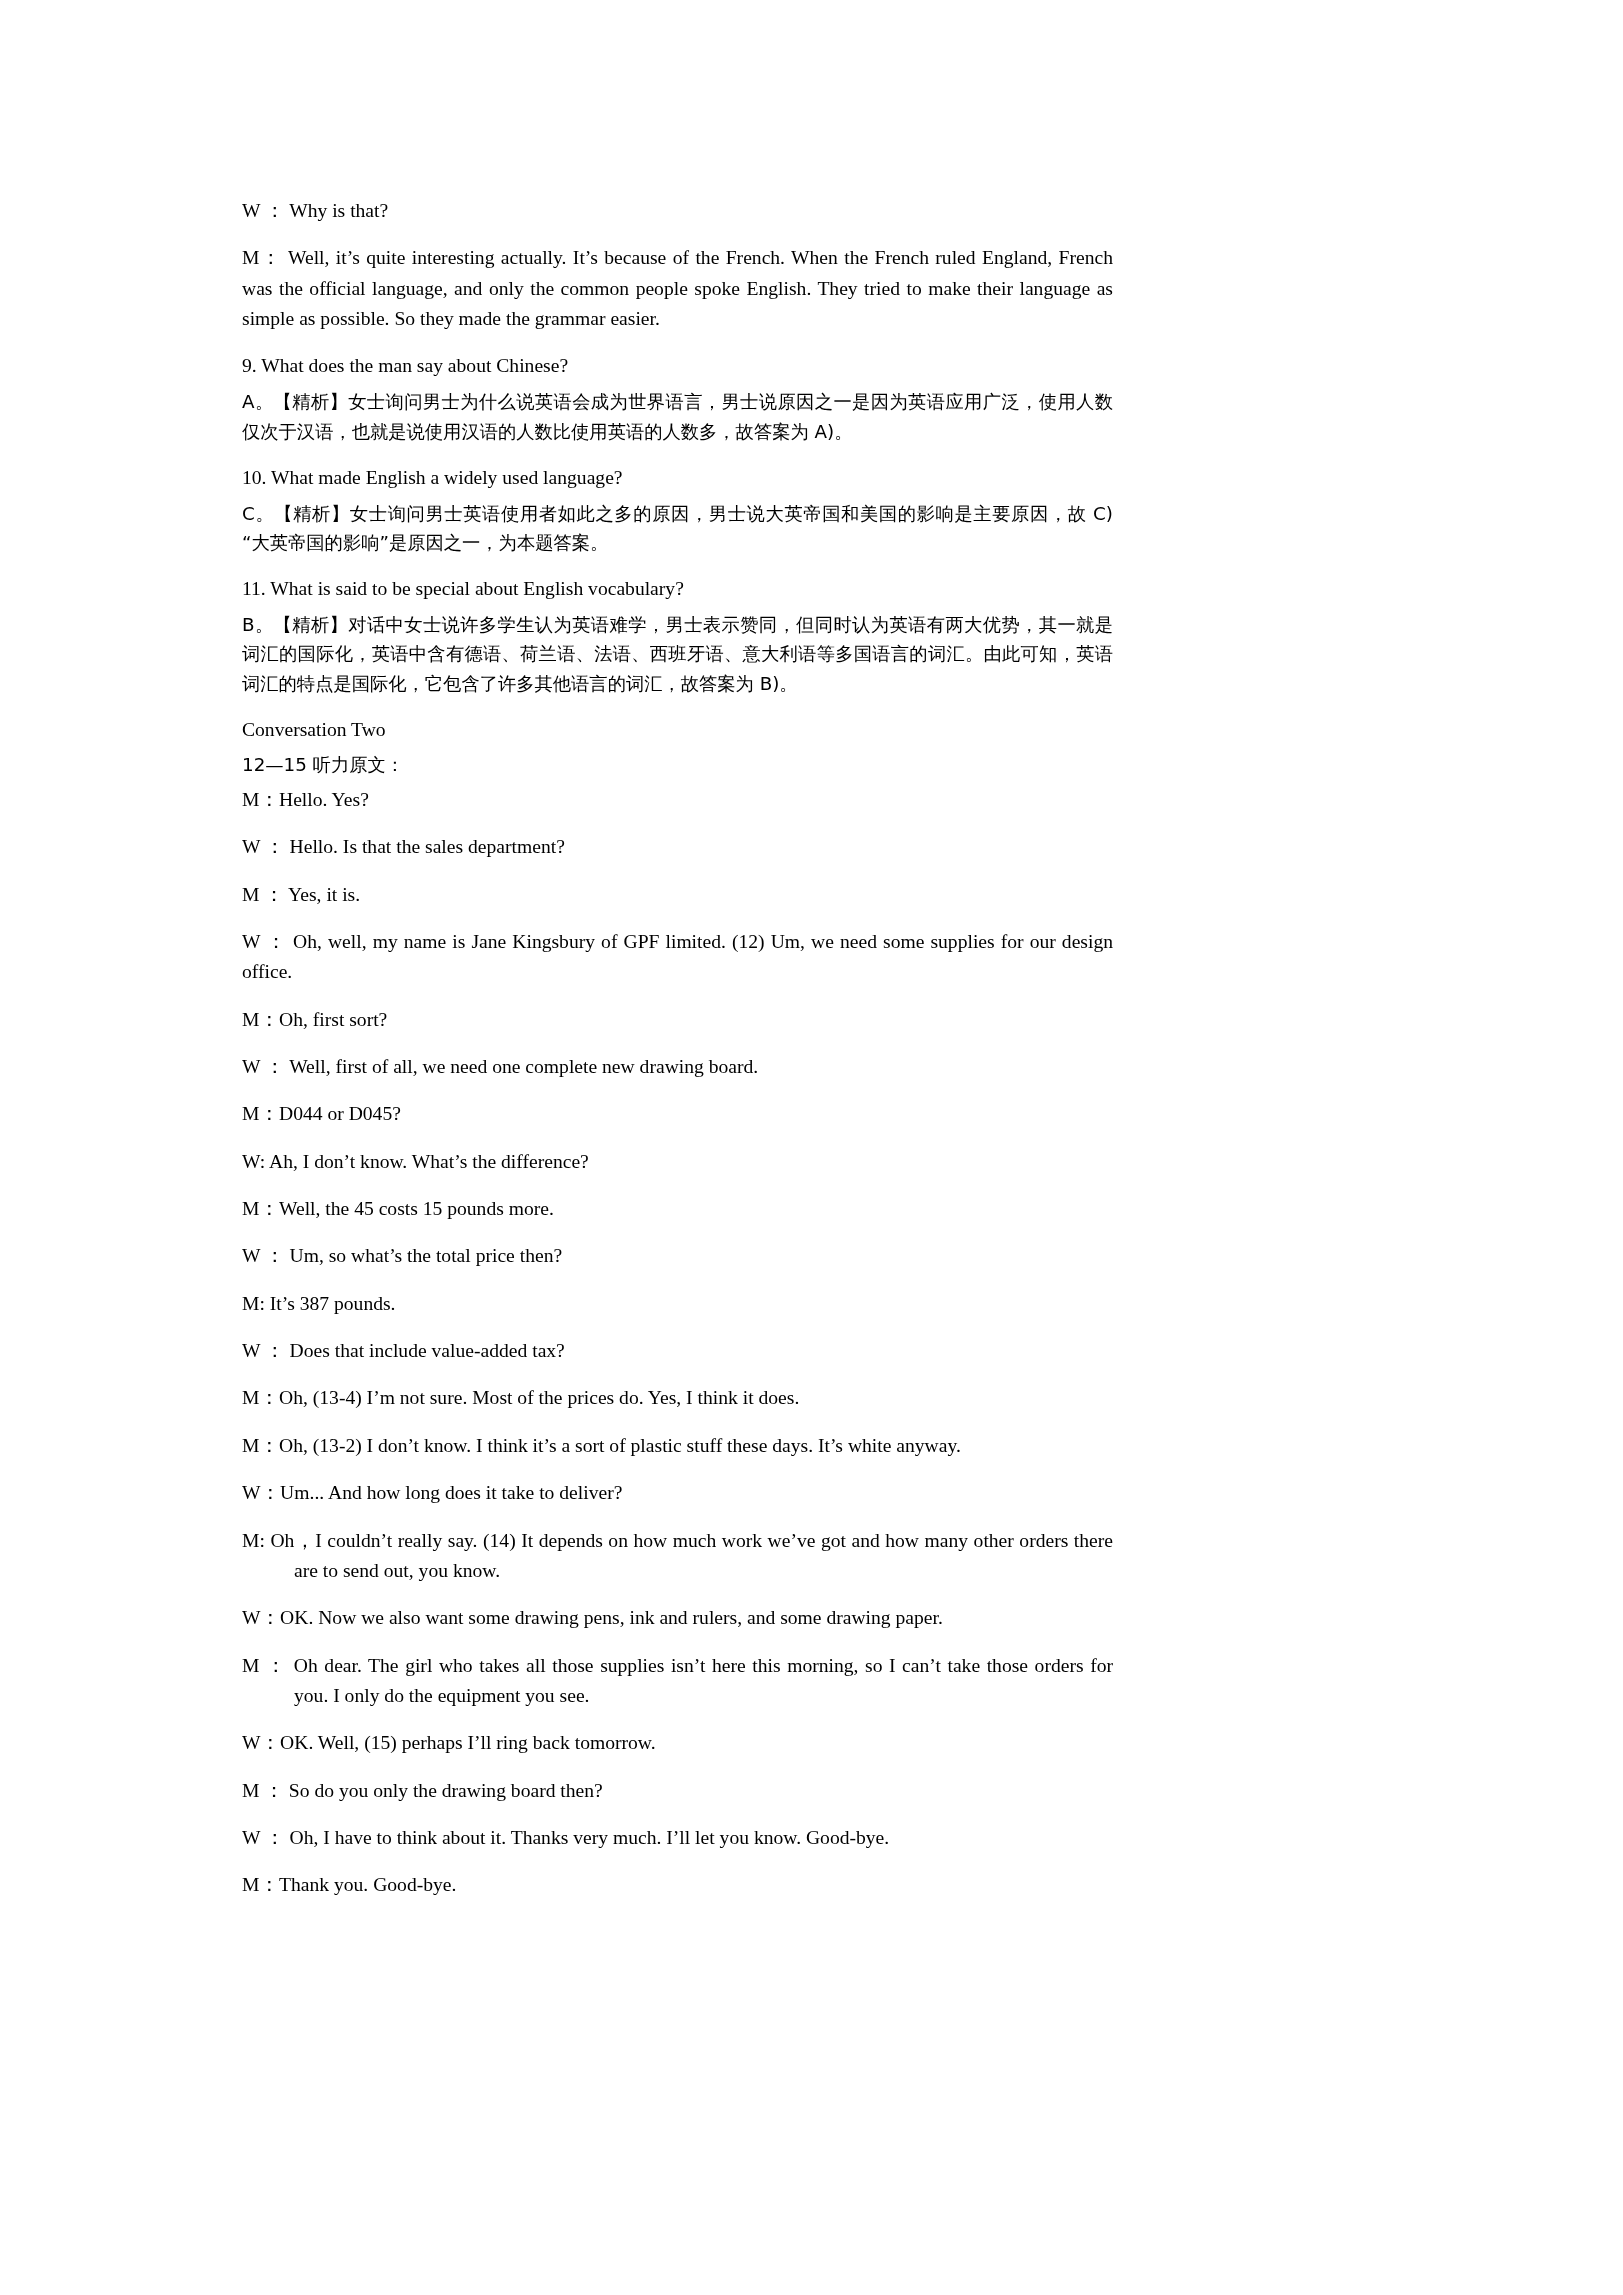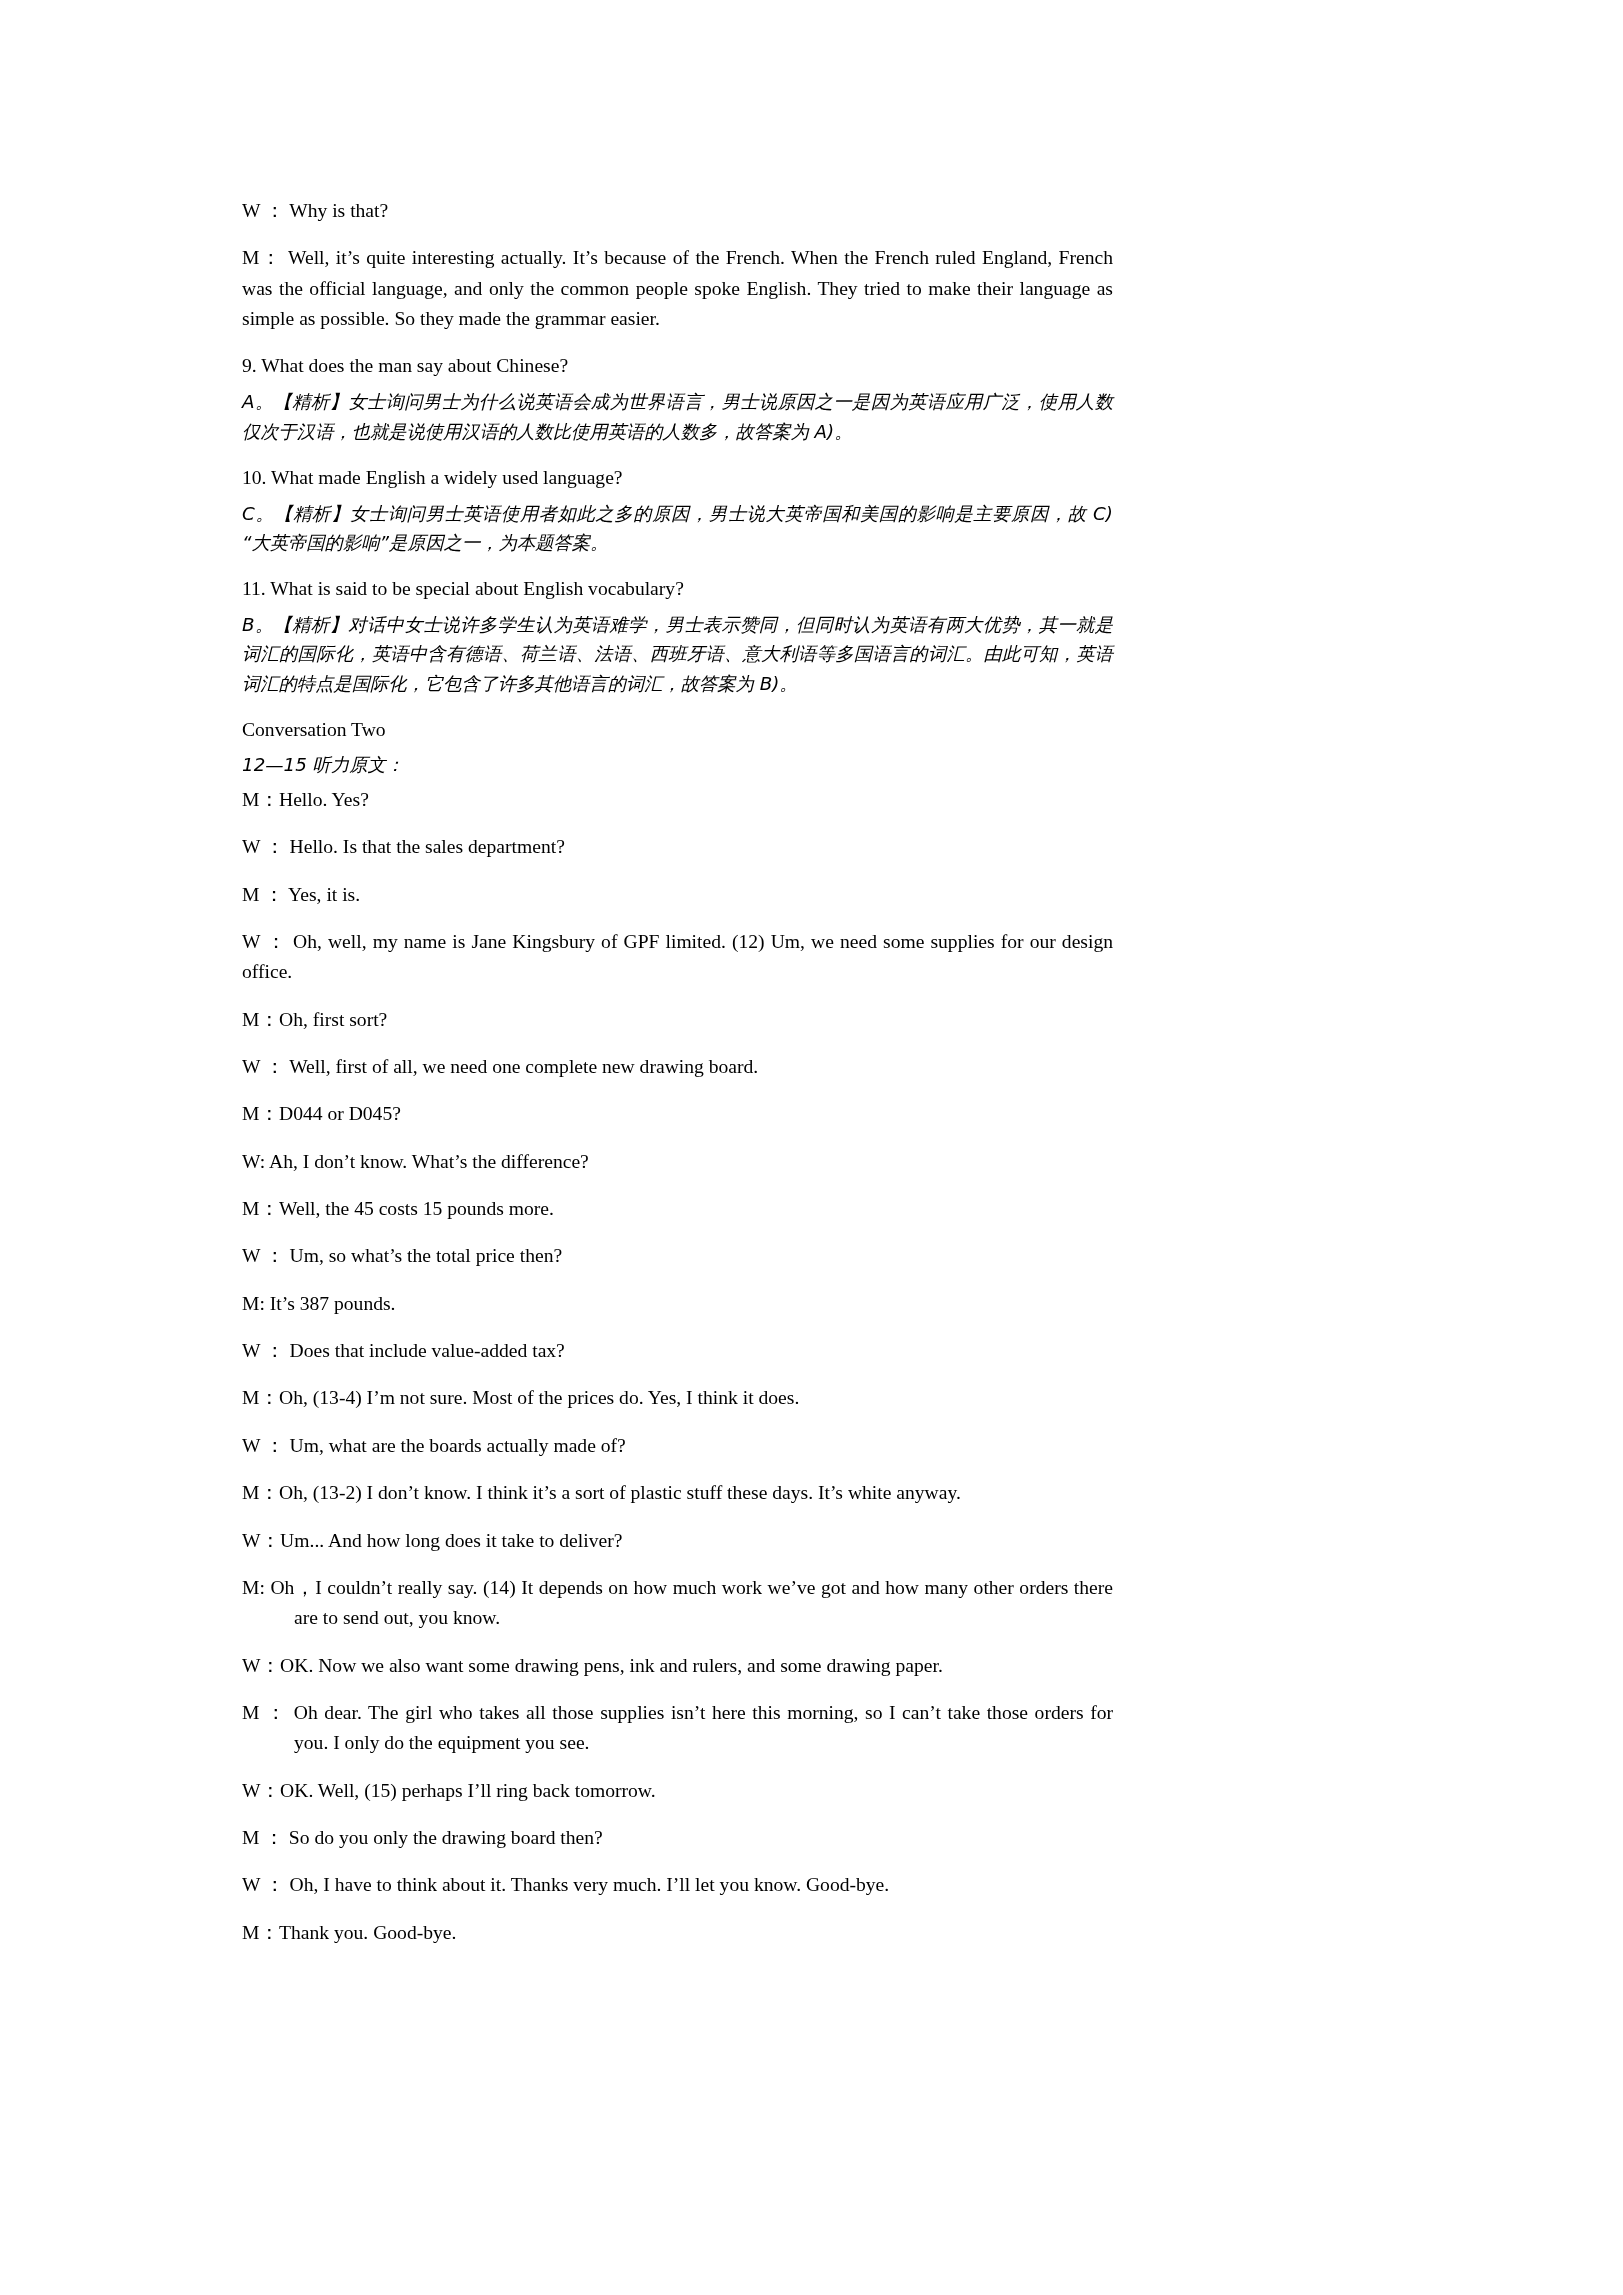--- a/index.html
+++ b/index.html
@@ -33,21 +33,20 @@
     text-justify: inter-word;
     line-height: 1.55;
   }
   .tight {
     margin-bottom: 6.5px;
     line-height: 1.5;
   }
   .cn {
     font-family: "DejaVu Sans", sans-serif;
     font-size: 18.3px;
-    font-style: italic;
   }
   .mix {
     line-height: 1.6;
   }
   .hang {
     padding-left: 52px;
     text-indent: -52px;
   }
 </style>
 </head>
@@ -77,21 +76,20 @@
     <p class="para">W ：  Oh, well, my name is Jane Kingsbury of GPF limited. (12) Um, we need some supplies for our design office.</p>
     <p class="para">M：Oh, first sort?</p>
     <p class="para">W ：  Well, first of all, we need one complete new drawing board.</p>
     <p class="para">M：D044 or D045?</p>
     <p class="para">W: Ah, I don’t know. What’s the difference?</p>
     <p class="para">M：Well, the 45 costs 15 pounds more.</p>
     <p class="para">W ：  Um, so what’s the total price then?</p>
     <p class="para">M:   It’s 387 pounds.</p>
     <p class="para">W ：  Does that include value-added tax?</p>
     <p class="para">M：Oh, (13-4) I’m not sure. Most of the prices do. Yes, I think it does.</p>
-    <p class="para">W ：  Um, what are the boards actually made of?</p>
     <p class="para">M：Oh, (13-2) I don’t know. I think it’s a sort of plastic stuff these days. It’s white anyway.</p>
     <p class="para">W：Um... And how long does it take to deliver?</p>
     <p class="para hang">M: Oh，I couldn’t really say. (14) It depends on how much work we’ve got and how many other orders there are to send out, you know.</p>
     <p class="para">W：OK. Now we also want some drawing pens, ink and rulers, and some drawing paper.</p>
     <p class="para hang">M ：  Oh dear. The girl who takes all those supplies isn’t here this morning, so I can’t take those orders for you. I only do the equipment you see.</p>
     <p class="para">W：OK. Well, (15) perhaps I’ll ring back tomorrow.</p>
     <p class="para">M ：  So do you only the drawing board then?</p>
     <p class="para">W ：  Oh, I have to think about it. Thanks very much. I’ll let you know. Good-bye.</p>
     <p class="para">M：Thank you. Good-bye.</p>
 

